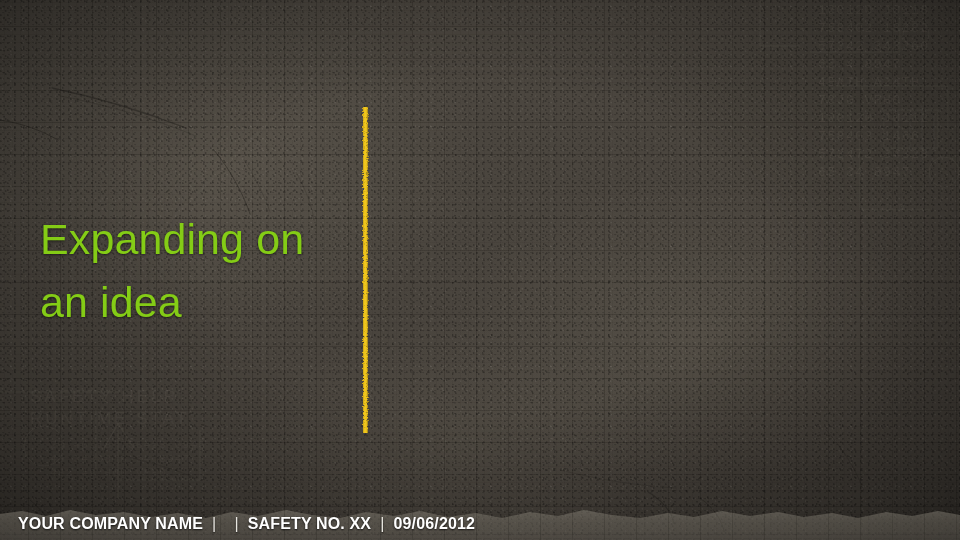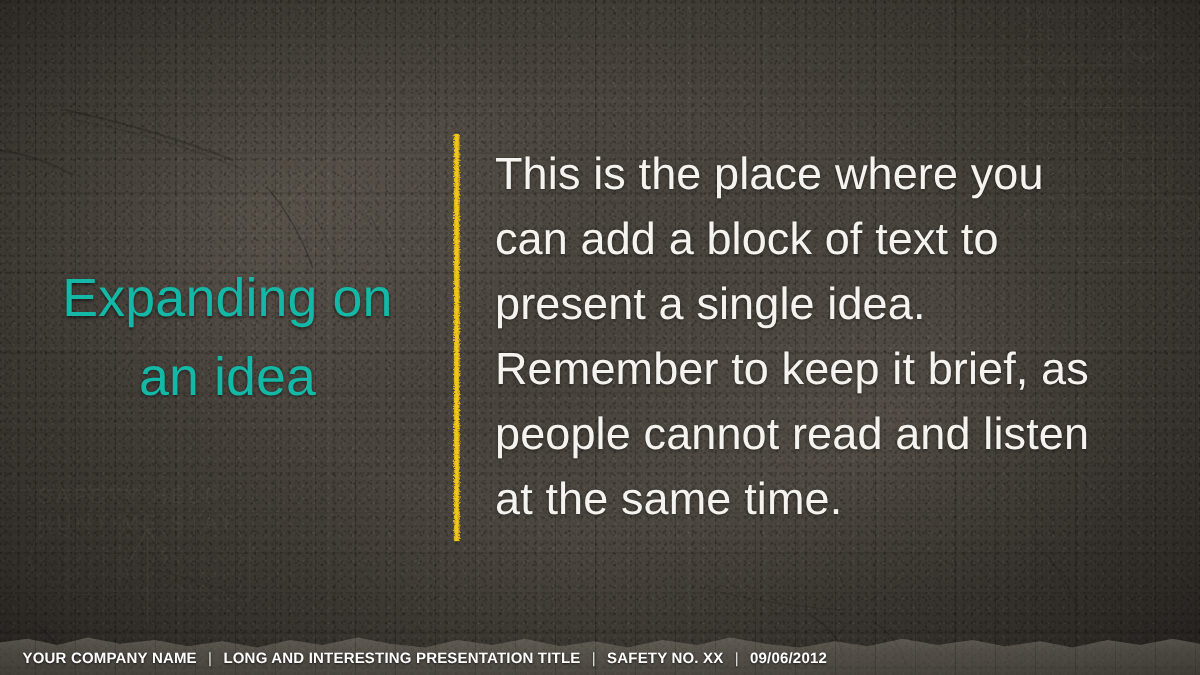--- a/index.html
+++ b/index.html
@@ -86,22 +86,22 @@
       radial-gradient(ellipse 78% 82% at 50% 46%, rgba(0,0,0,0) 38%, rgba(0,0,0,0.33) 78%, rgba(0,0,0,0.60) 100%);
   }
 
   
 
   .title-block {
     position: absolute;
     left: 40px;
     top: 208px;
     width: 284px;
-    text-align: center;
-    color: #14b8a6;
+    text-align: left;
+    color: #84cc16;
     font-size: 43px;
     line-height: 63px;
     font-weight: 300;
     letter-spacing: 0.1px;
     text-shadow: 0 1px 3px rgba(0,0,0,0.55);
     white-space: pre-line;
   }
 
   .divider {
     position: absolute;
@@ -149,21 +149,21 @@
       linear-gradient(to bottom, rgba(40,38,33,0.18) 1px, transparent 1px);
     background-size: 32px 32px, 32px 32px;
     background-position: -4px -2px;
     opacity: 0.8;
   }
   .footer-text {
     position: absolute;
     left: 18px;
     bottom: 7px;
     color: #ffffff;
-    font-size: 12px;
+    font-size: 16px;
     font-weight: 700;
     letter-spacing: 0.15px;
     text-shadow: 0 1px 2px rgba(0,0,0,0.75);
     display: flex;
     align-items: flex-end;
     white-space: nowrap;
   }
   .footer-sep {
     display: inline-block;
     padding: 0 9px;
@@ -259,41 +259,39 @@
         <feDisplacementMap in="SourceGraphic" in2="n" scale="3.2" xChannelSelector="R" yChannelSelector="G"></feDisplacementMap>
       </filter>
     </defs>
     <g filter="url(#roughen)">
       <rect x="1.6" y="0" width="3.8" height="326" fill="#f2c81e"></rect>
       <rect x="1.0" y="0" width="1.2" height="326" fill="#e0b617" opacity="0.85"></rect>
       <rect x="4.6" y="0" width="1.2" height="326" fill="#c9a313" opacity="0.7"></rect>
     </g>
   </svg>
 
-  <div class="body-block">This is the place where you can add a block of text to present a single idea. Remember to keep it brief, as people cannot read and listen at the same time.</div>
 
   <div class="footer-band">
     <svg width="0" height="0" style="position:absolute" aria-hidden="true">
       <defs>
         <mask id="tearmask" maskUnits="userSpaceOnUse" x="0" y="0" width="960" height="36">
           <path fill="#fff" d="M0,10 L22,7 L46,12 L70,6 L96,11 L124,8 L150,13 L178,9 L206,14 L232,8
                                 L258,12 L286,6 L312,11 L340,14 L366,8 L394,12 L420,7 L448,13 L476,9
                                 L502,14 L530,8 L558,12 L584,6 L612,11 L640,14 L668,9 L694,13 L722,7
                                 L750,12 L778,8 L804,13 L832,9 L858,14 L886,8 L912,12 L938,7 L960,11
                                 L960,36 L0,36 Z"></path>
         </mask>
       </defs>
     </svg>
     <div class="footer-fill" style="--tearmask: url(#tearmask);"></div>
     <div class="footer-grid"></div>
 
     <div class="footer-text">
       <span>YOUR COMPANY NAME</span>
       <span class="footer-sep">|</span>
-      <span>LONG AND INTERESTING PRESENTATION TITLE</span>
       <span class="footer-sep">|</span>
       <span>SAFETY NO. XX</span>
       <span class="footer-sep">|</span>
       <span>09/06/2012</span>
     </div>
   </div>
 
 </div>
 
 </body></html>

